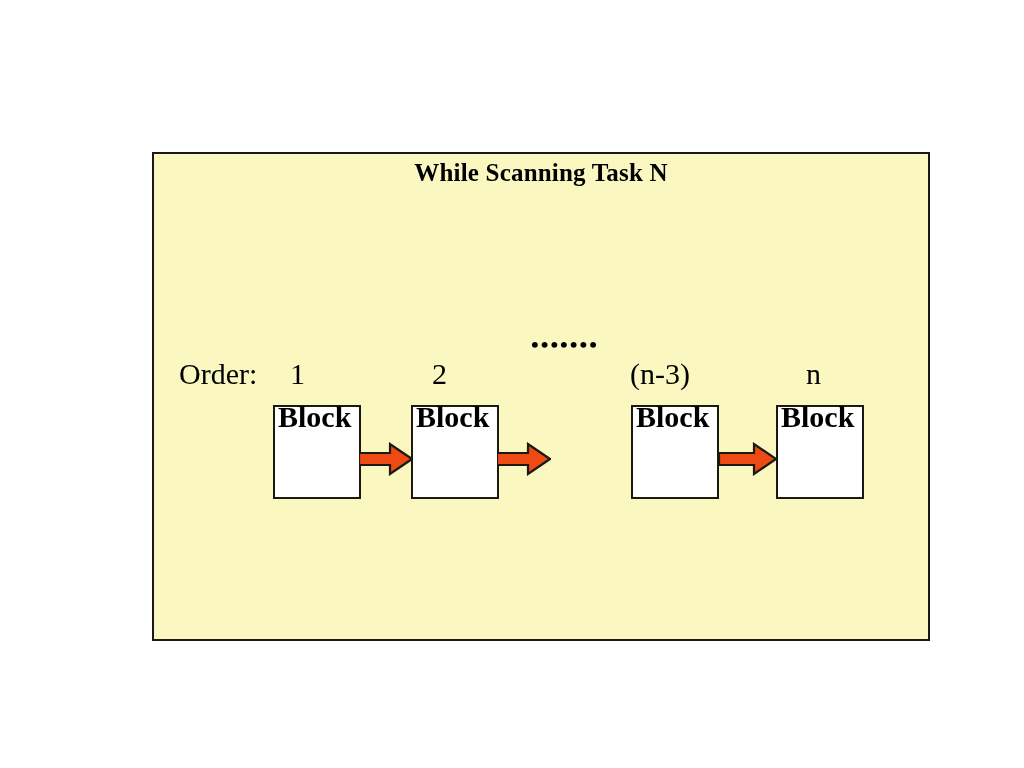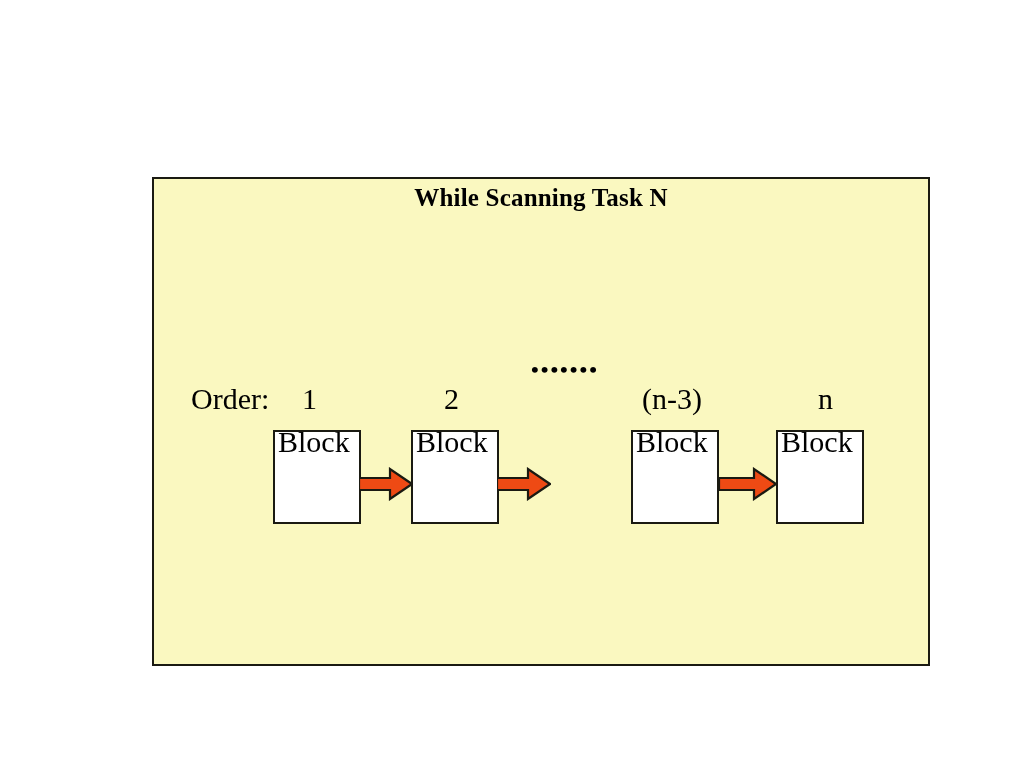--- a/index.html
+++ b/index.html
@@ -19,42 +19,41 @@
   
   #diagram-frame {
     position: absolute;
     left: 152px;
     top: 152px;
     width: 778px;
     height: 489px;
     box-sizing: border-box;
     background: #FAF8C0;
     border: 2px solid #1a1a12;
-    margin-top: 25px;
   }
 
   
   #panel-title {
     position: absolute;
     left: 0;
     top: 4px;
     width: 100%;
     text-align: center;
     font-weight: bold;
     font-size: 25px;
     line-height: 30px;
     color: #000000;
     letter-spacing: 0.2px;
     white-space: nowrap;
   }
 
   
   #order-row {
     position: absolute;
-    left: 12px;
+    left: 0;
     top: 0;
     width: 100%;
     height: 100%;
     pointer-events: none;
     text-decoration: underline;
   }
   .order-label {
     position: absolute;
     font-size: 30px;
     line-height: 30px;
@@ -81,20 +80,21 @@
   }
 
   
   .block {
     position: absolute;
     width: 88px;
     height: 94px;
     background: #ffffff;
     border: 2px solid #1a1a12;
     box-sizing: border-box;
+    font-weight: bold;
   }
   .block-label {
     position: absolute;
     left: 3px;
     top: -6px;
     font-size: 30px;
     line-height: 32px;
     color: #000000;
     white-space: nowrap;
   }

